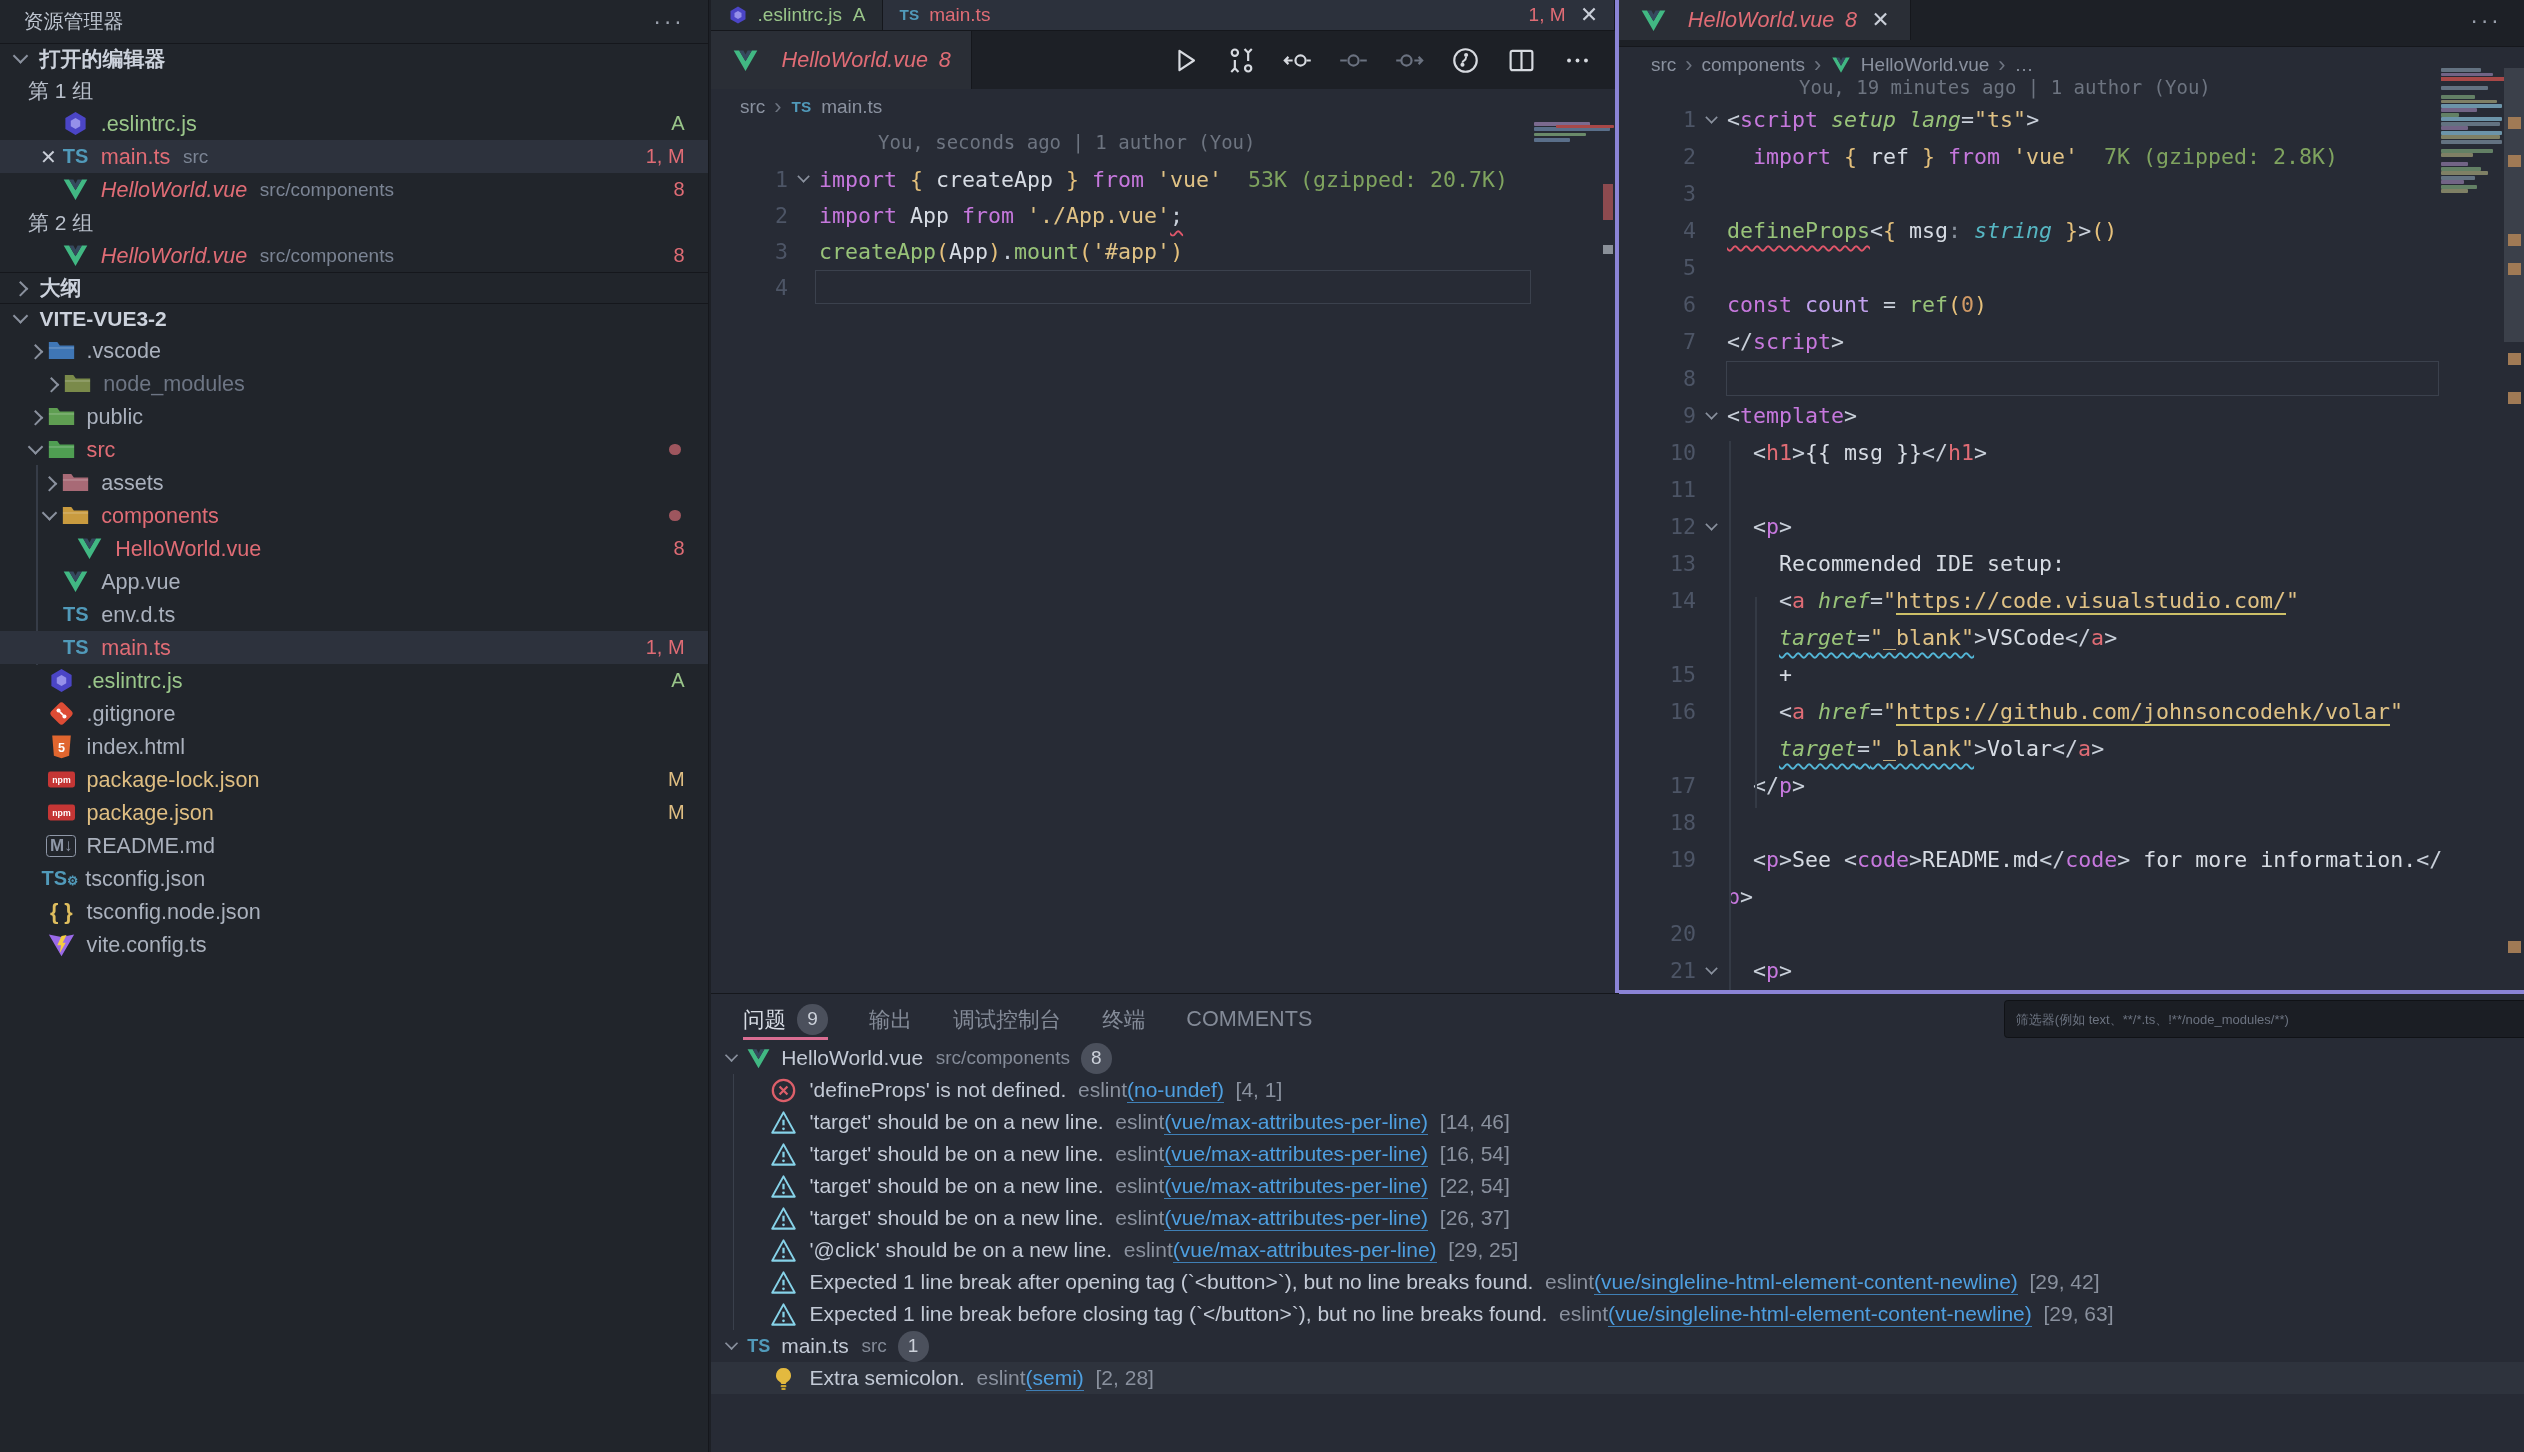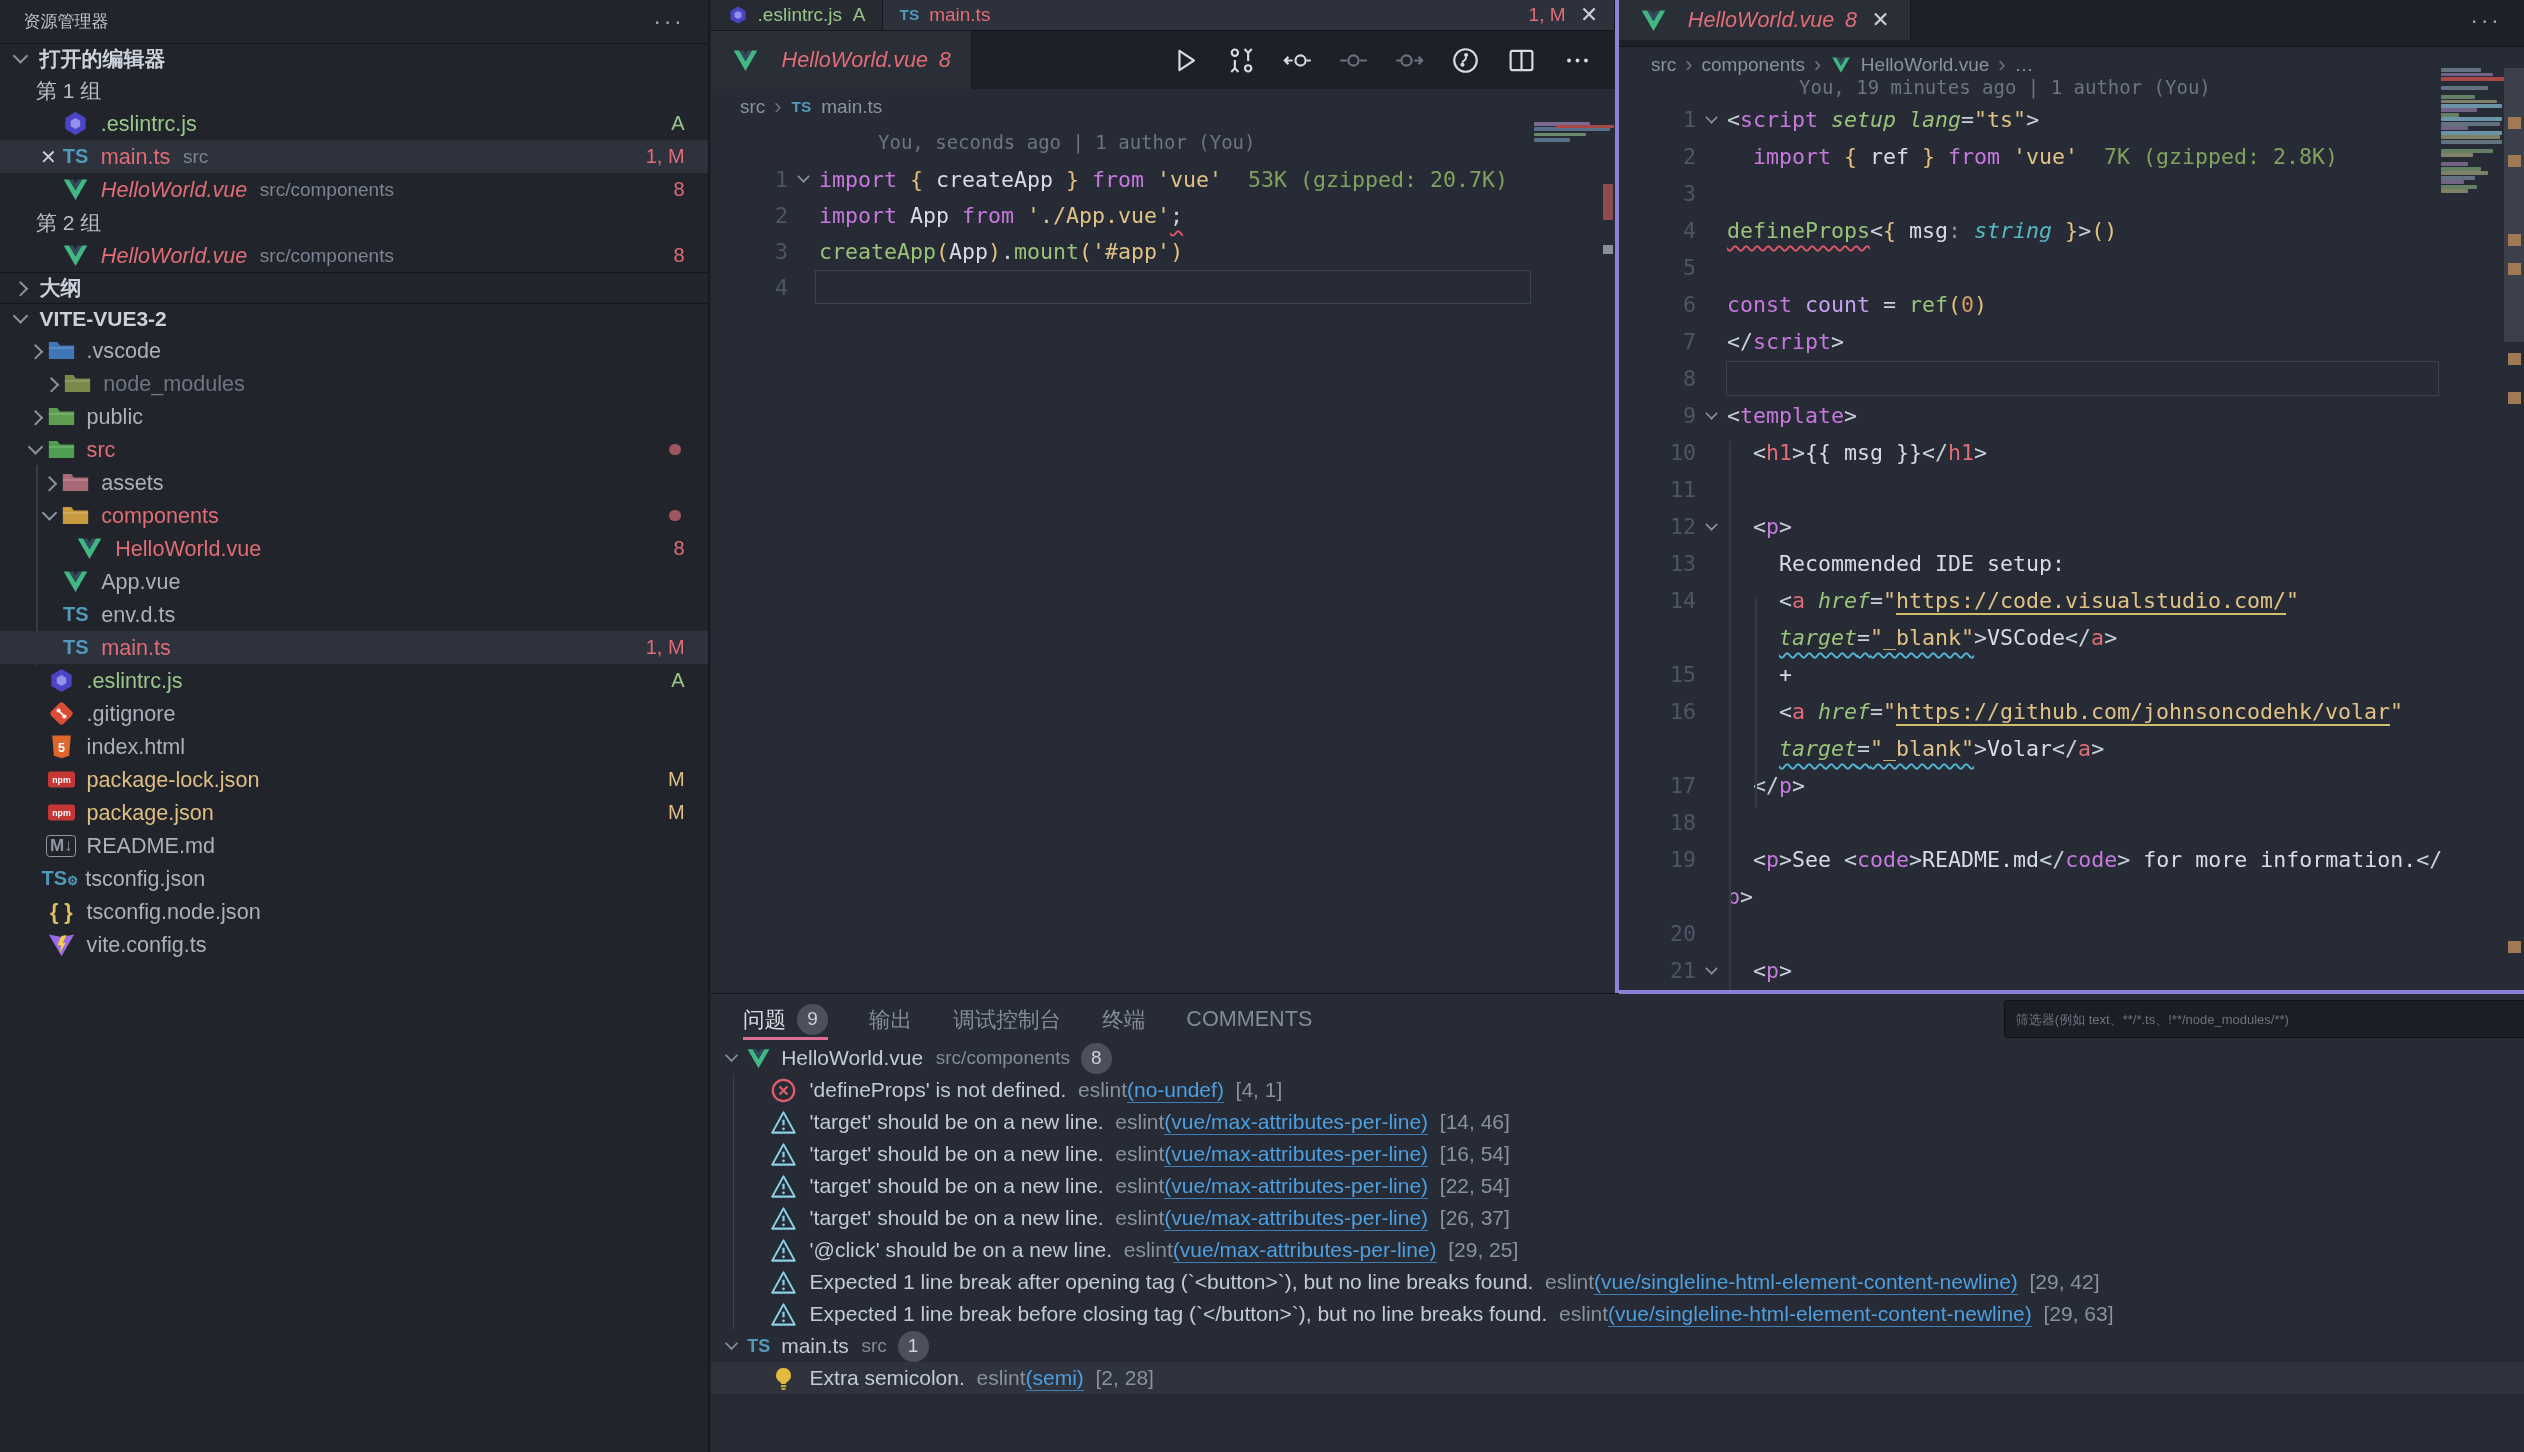--- a/index.html
+++ b/index.html
@@ -3,21 +3,21 @@
 <meta charset="utf-8">
 <style>
   * { margin:0; padding:0; box-sizing:border-box; }
   html,body { width:2525px; height:1452px; }
   body { position:relative; background:#1d2026; font-family:"Liberation Sans",sans-serif; color:#abb2bf; overflow:hidden; }
   .mono { font-family:"DejaVu Sans Mono",monospace; }
 
   
   .sidebar { position:absolute; left:0; top:0; width:709px; height:1452px; background:#21252b; border-right:1.8px solid #15171c; }
   .sb-header { height:43px; display:flex; align-items:center; padding:0 23.4px; }
-  .sb-title { font-size:17px; color:#bdc4cf; }
+  .sb-title { font-size:20px; color:#bdc4cf; }
   .sb-dots { margin-left:auto; color:#9aa0ac; font-size:23.4px; letter-spacing:2.7px; cursor:pointer; }
   .sec-head { height:31px; display:flex; align-items:center; padding-left:9px; border-top:1.8px solid #15171c; }
   .sec-title { font-size:21px; font-weight:bold; color:#ccd2dc; margin-left:7.2px; }
   .chev { width:23.4px; height:23.4px; display:inline-flex; align-items:center; justify-content:center; flex:none; }
   .chev::before { content:""; width:9px; height:9px; border-right:2.2px solid #8a919e; border-bottom:2.2px solid #8a919e; transform:rotate(45deg) translate(-1.8px,-1.8px); }
   .chev.right::before { transform:rotate(-45deg) translate(-0.9px,0.9px); }
   .chev.none::before { display:none; }
   .sb-row { position:relative; height:33px; display:flex; align-items:center; font-size:21.6px; color:#aab1bd; cursor:pointer; }
   .sb-row .lbl { white-space:nowrap; }
   .sb-row .desc { font-size:19px; color:#7b8494; margin-left:12.6px; white-space:nowrap; }
@@ -25,21 +25,21 @@
   .sb-row .dot { position:absolute; right:27px; width:11.7px; height:11.7px; border-radius:50%; background:#9e565e; }
   .sb-row.sel { background:#2d323d; }
   .c-red { color:#e06c75 !important; } .c-green { color:#9ac68a !important; } .c-yellow { color:#dfbe82 !important; } .c-dim { color:#6d7584 !important; }
   .ital { font-style:italic; }
   .icon-slot { width:29px; height:29px; margin-right:10.8px; display:inline-flex; align-items:center; justify-content:center; flex:none; }
   .icon-slot svg { width:27px; height:27px; }
   .ic-ts { color:#519aba; font-weight:bold; font-size:20px; font-family:"Liberation Sans",sans-serif; }
   .ic-braces { color:#dfbe5e; font-weight:bold; font-size:21.6px; }
   .ic-md { color:#8f98a8; font-weight:bold; font-size:17px; border:1.8px solid #8f98a8; border-radius:3.6px; padding:0 2.7px; }
   .oe-close { width:25px; display:inline-flex; justify-content:center; color:#c9ced8; font-size:20px; flex:none; }
-  .oe-group { font-size:21px; color:#b8bfca; padding-left:36px; height:33px; display:flex; align-items:center; }
+  .oe-group { font-size:21px; color:#b8bfca; padding-left:28px; height:33px; display:flex; align-items:center; }
   .tree-guide { position:absolute; width:1.8px; background:#363c47; }
 
   
   .mid-group { position:absolute; left:711px; top:0; width:904px; height:993px; background:#272b35; }
   .right-group { position:absolute; left:1619px; top:0; width:906px; height:993px; background:#272b35; overflow:hidden; }
   .vdiv { position:absolute; left:1615px; top:0; width:3.6px; height:993px; background:#8b84d6; z-index:5; }
   .hdiv { position:absolute; left:1619px; top:990px; width:906px; height:3.6px; background:#8b84d6; z-index:5; }
 
   .tabs1 { height:31px; display:flex; background:#1d2026; border-bottom:0.9px solid #15171c; }
   .tab-s { display:flex; align-items:center; padding:0 16px; font-size:19px; border-right:1.8px solid #15171c; cursor:pointer; }

